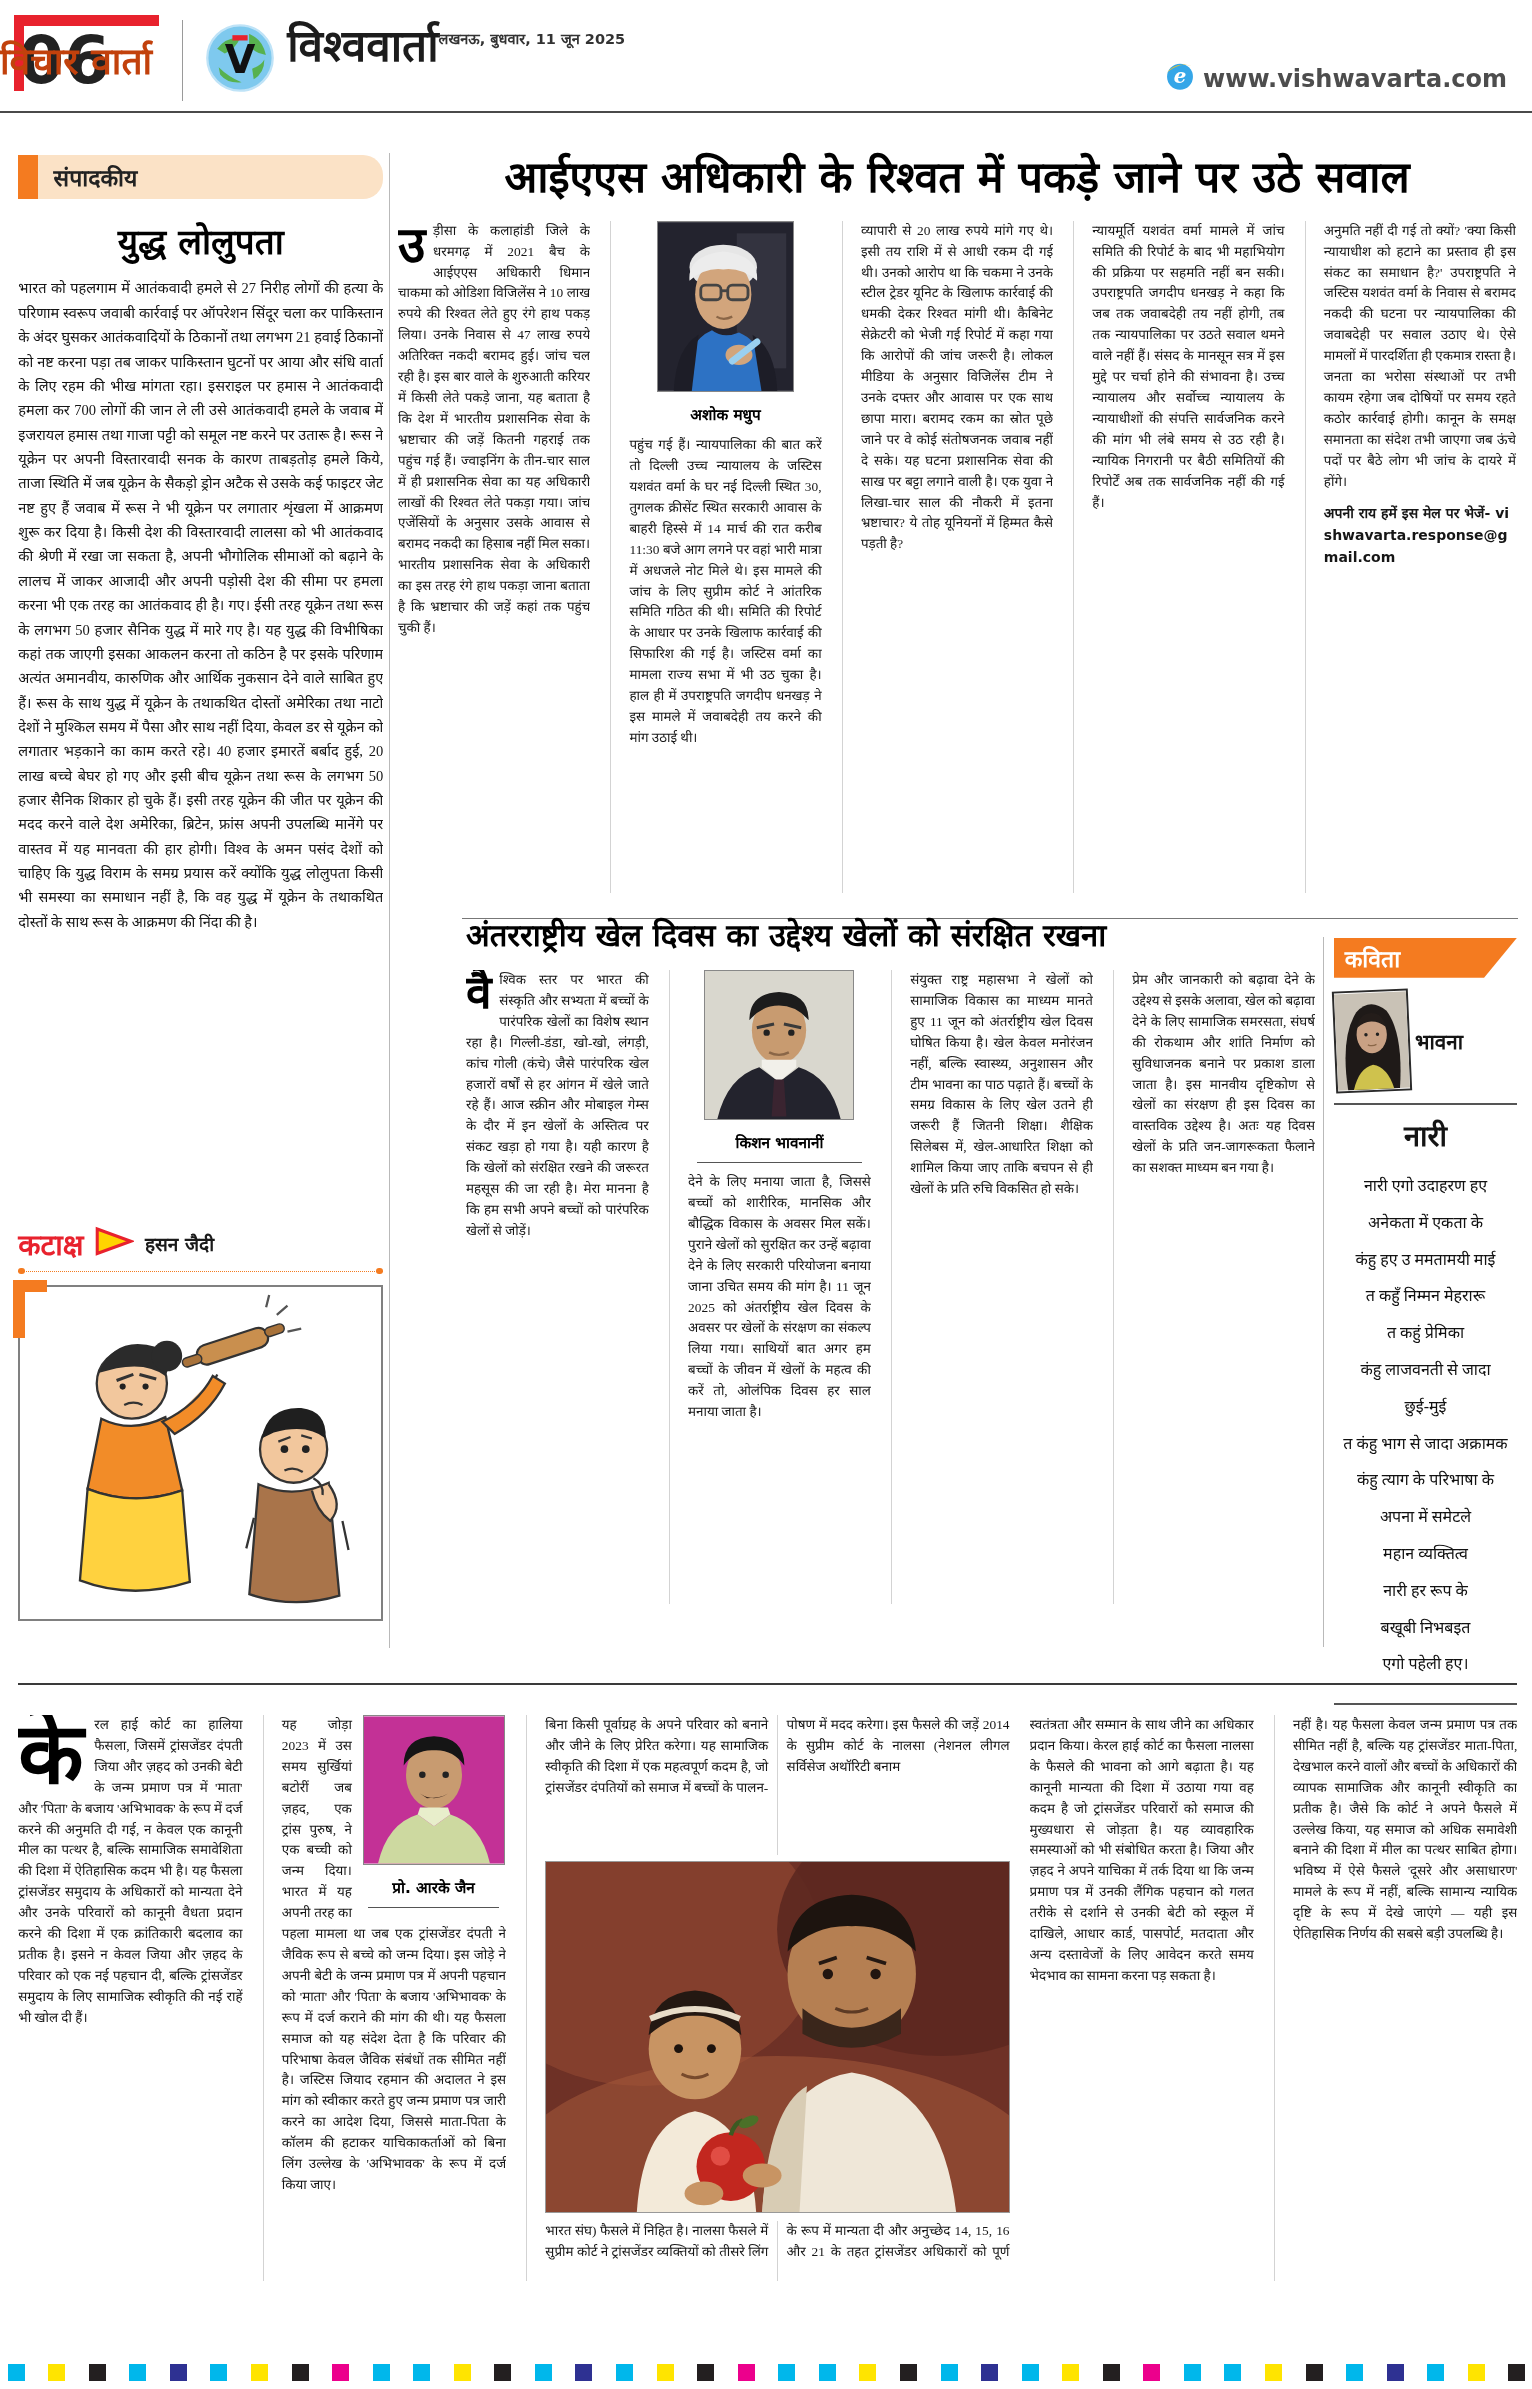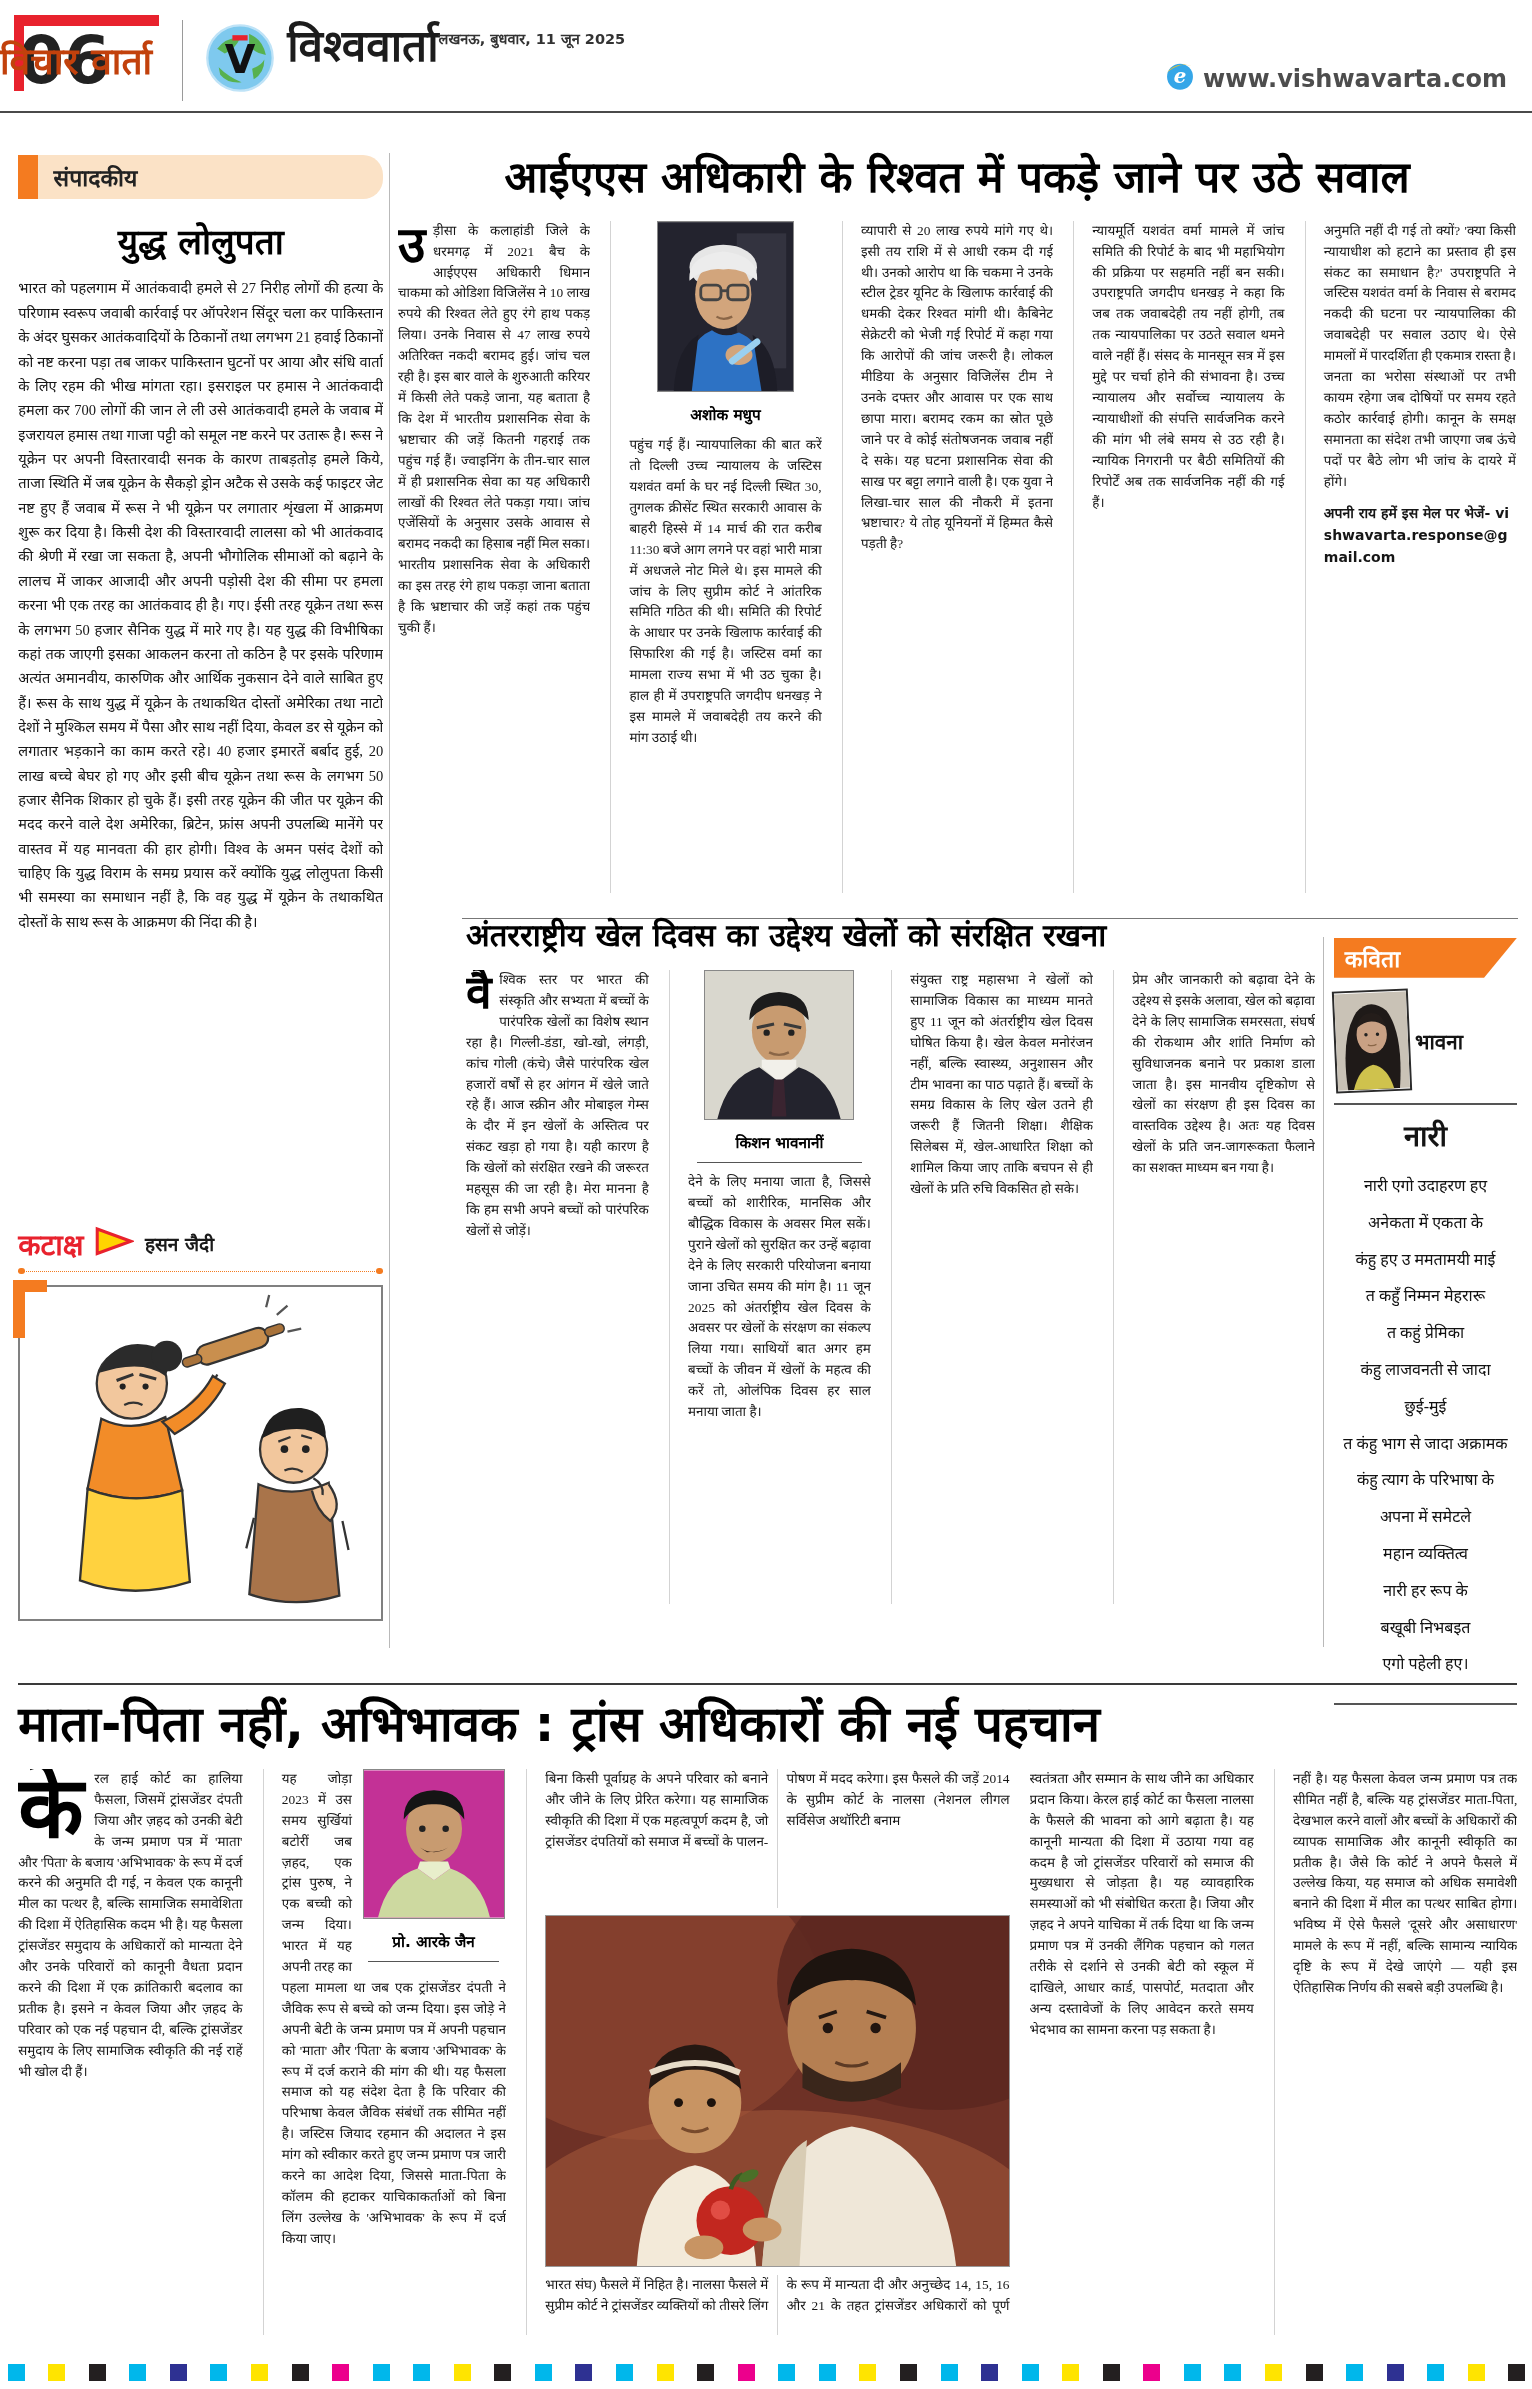--- a/index.html
+++ b/index.html
@@ -298,21 +298,20 @@
         <div class="poem-line">अपना में समेटले</div>
         <div class="poem-line">महान व्यक्तित्व</div>
         <div class="poem-line">नारी हर रूप के</div>
         <div class="poem-line">बखूबी निभबइत</div>
         <div class="poem-line">एगो पहेली हए।</div>
       </div>
     <div class="poem-rule" style="margin-top:20px;"></div>
   </div>
 
   <div class="bottom-article">
-    <div class="ba-headline">माता-पिता नहीं, अभिभावक : ट्रांस अधिकारों की नई पहचान</div>
     <div class="cols ba-cols">
       <div class="col body-text">
         <span class="dropcap dc-bottom">के</span><span>रल हाई कोर्ट का हालिया फैसला, जिसमें ट्रांसजेंडर दंपती जिया और ज़हद को उनकी बेटी के जन्म प्रमाण पत्र में 'माता' और 'पिता' के बजाय 'अभिभावक' के रूप में दर्ज करने की अनुमति दी गई, न केवल एक कानूनी मील का पत्थर है, बल्कि सामाजिक समावेशिता की दिशा में ऐतिहासिक कदम भी है। यह फैसला ट्रांसजेंडर समुदाय के अधिकारों को मान्यता देने और उनके परिवारों को कानूनी वैधता प्रदान करने की दिशा में एक क्रांतिकारी बदलाव का प्रतीक है। इसने न केवल जिया और ज़हद के परिवार को एक नई पहचान दी, बल्कि ट्रांसजेंडर समुदाय के लिए सामाजिक स्वीकृति की नई राहें भी खोल दी हैं।</span>
       </div>
       <div class="col body-text">
         <div class="ba-photo-float">
           <svg class="photo-frame" width="142" height="150" viewBox="0 0 120 126">
             <rect width="120" height="126" fill="#c9359b"></rect>
             <rect x="0" y="0" width="120" height="126" fill="#b82a8c" opacity="0.35"></rect>
             <ellipse cx="60" cy="50" rx="24" ry="29" fill="#c89b70"></ellipse>

